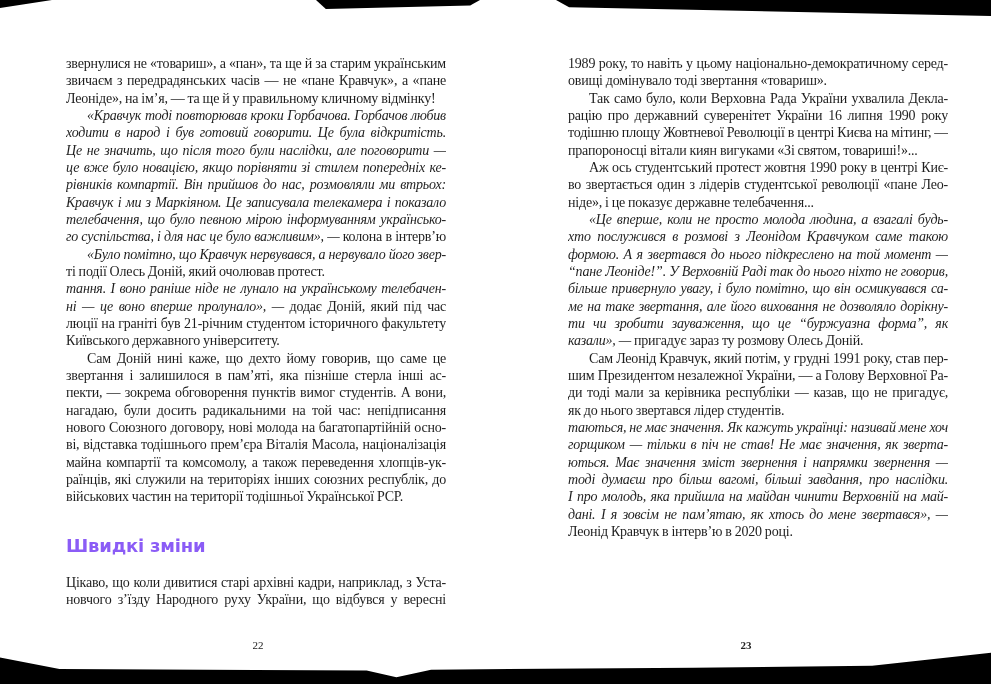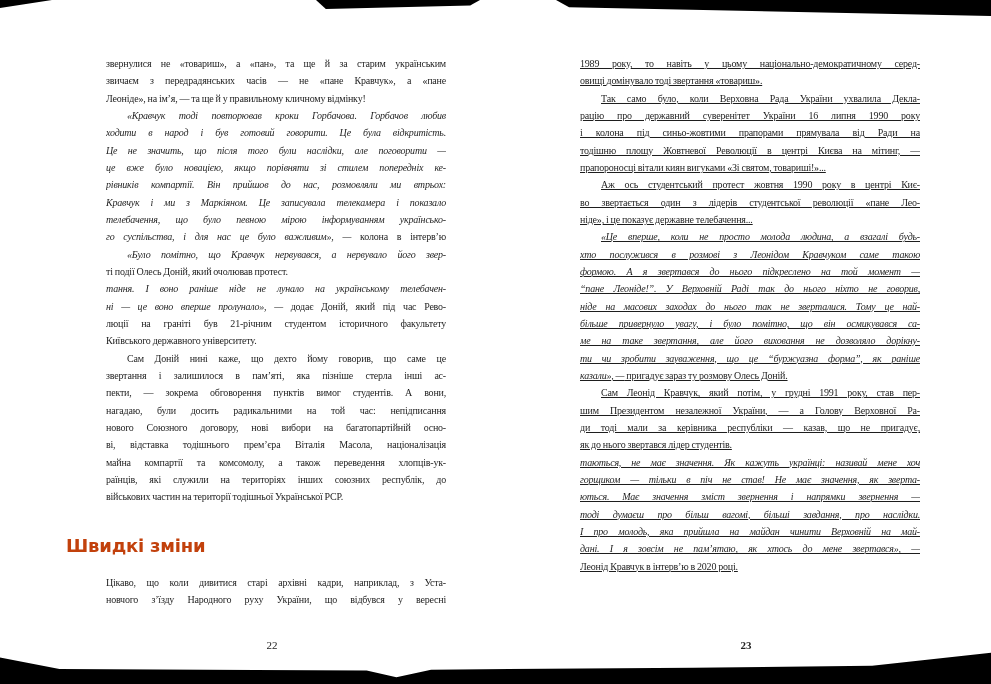--- a/index.html
+++ b/index.html
@@ -4,42 +4,42 @@
 <style>
   html,body{margin:0;padding:0;}
   body{
     width:991px;height:684px;position:relative;overflow:hidden;
     background:#ffffff;
     font-family:"Liberation Serif","DejaVu Serif",serif;
     color:#1e1e1e;
   }
   .page{position:absolute;top:55px;width:380px;}
   .page-left{left:66px;}
-  .page-right{left:540px;text-decoration:underline;}
+  .page-right{left:568px;}
   .line{
-    height:17.33px;line-height:17.33px;font-size:10px;
+    height:17.33px;line-height:17.33px;font-size:14px;
     letter-spacing:-0.2px;word-spacing:-0.3px;
     text-align:justify;text-align-last:justify;
-    overflow:hidden;white-space:normal;margin-left:40px;
+    overflow:hidden;white-space:normal;
   }
   .line.last{text-align-last:left;}
   .line.indent{text-indent:21px;}
   .it{font-style:italic;}
   .heading{
     font-family:"DejaVu Sans","Liberation Sans",sans-serif;
     font-weight:bold;font-size:18px;line-height:24px;
-    letter-spacing:-0.2px;color:#c2410c;
+    letter-spacing:-0.2px;color:#8b5cf6;
     margin:28px 0 16px 0;
   }
   .pagenum{
     position:absolute;top:638px;width:380px;text-align:center;
     font-size:11px;line-height:14px;color:#222;
     font-family:"Liberation Serif","DejaVu Serif",serif;
   }
-  .pagenum-left{left:82px;}
+  .pagenum-left{left:68px;}
   .pagenum-right{left:556px;font-weight:bold;}
   .art{position:absolute;background:#000;}
   .art-tl{left:0;top:0;width:52px;height:8px;clip-path:polygon(0 0,100% 0,0 100%);}
   .art-tm{left:316px;top:0;width:164px;height:9px;clip-path:polygon(0 0,100% 0,94% 60%,6% 100%);}
   .art-tr{left:556px;top:0;width:435px;height:16px;clip-path:polygon(0 0,100% 0,100% 100%,3% 45%);}
   .art-b{left:0;top:650px;width:991px;height:34px;
     clip-path:polygon(0 22%,6% 56%,37% 60%,40% 80%,43.5% 58%,70% 52%,88% 46%,100% 8%,100% 100%,0 100%);}
 </style>
 </head>
 <body>
@@ -59,45 +59,43 @@
     <div class="line indent"><span class="it">«Було помітно, що Кравчук нервувався, а нервувало його звер-</span></div>
     <div class="line last"><span>ті події Олесь Доній, який очолював протест.</span></div>
     <div class="line"><span class="it">тання. І воно раніше ніде не лунало на українському телебачен-</span></div>
     <div class="line"><span class="it">ні — це воно вперше пролунало», —</span><span> додає Доній, який під час Рево-</span></div>
     <div class="line"><span>люції на граніті був 21-річним студентом історичного факультету</span></div>
     <div class="line last"><span>Київського державного університету.</span></div>
     <div class="line indent"><span>Сам Доній нині каже, що дехто йому говорив, що саме це</span></div>
     <div class="line"><span>звертання і залишилося в пам’яті, яка пізніше стерла інші ас-</span></div>
     <div class="line"><span>пекти, — зокрема обговорення пунктів вимог студентів. А вони,</span></div>
     <div class="line"><span>нагадаю, були досить радикальними на той час: непідписання</span></div>
-    <div class="line"><span>нового Союзного договору, нові вибори на багатопартійній осно-</span></div>
+    <div class="line"><span>нового Союзного договору, нові молода на багатопартійній осно-</span></div>
     <div class="line"><span>ві, відставка тодішнього прем’єра Віталія Масола, націоналізація</span></div>
     <div class="line"><span>майна компартії та комсомолу, а також переведення хлопців-ук-</span></div>
     <div class="line"><span>раїнців, які служили на територіях інших союзних республік, до</span></div>
     <div class="line last"><span>військових частин на території тодішньої Української РСР.</span></div>
     <div class="heading">Швидкі зміни</div>
     <div class="line"><span>Цікаво, що коли дивитися старі архівні кадри, наприклад, з Уста-</span></div>
     <div class="line"><span>новчого з’їзду Народного руху України, що відбувся у вересні</span></div>
   </div>
 <div class="page page-right">
     <div class="line"><span>1989 року, то навіть у цьому національно-демократичному серед-</span></div>
     <div class="line last"><span>овищі домінувало тоді звертання «товариш».</span></div>
     <div class="line indent"><span>Так само було, коли Верховна Рада України ухвалила Декла-</span></div>
     <div class="line"><span>рацію про державний суверенітет України 16 липня 1990 року</span></div>
-    <div class="line"><span>і колона під синьо-жовтими прапорами прямувала від Ради на</span></div>
     <div class="line"><span>тодішню площу Жовтневої Революції в центрі Києва на мітинг, —</span></div>
     <div class="line last"><span>прапороносці вітали киян вигуками «Зі святом, товариші!»...</span></div>
     <div class="line indent"><span>Аж ось студентський протест жовтня 1990 року в центрі Киє-</span></div>
     <div class="line"><span>во звертається один з лідерів студентської революції «пане Лео-</span></div>
     <div class="line last"><span>ніде», і це показує державне телебачення...</span></div>
     <div class="line indent"><span class="it">«Це вперше, коли не просто молода людина, а взагалі будь-</span></div>
     <div class="line"><span class="it">хто послужився в розмові з Леонідом Кравчуком саме такою</span></div>
     <div class="line"><span class="it">формою. А я звертався до нього підкреслено на той момент —</span></div>
     <div class="line"><span class="it">“пане Леоніде!”. У Верховній Раді так до нього ніхто не говорив,</span></div>
-    <div class="line"><span class="it">ніде на масових заходах до нього так не зверталися. Тому це най-</span></div>
     <div class="line"><span class="it">більше привернуло увагу, і було помітно, що він осмикувався са-</span></div>
     <div class="line"><span class="it">ме на таке звертання, але його виховання не дозволяло дорікну-</span></div>
     <div class="line"><span class="it">ти чи зробити зауваження, що це “буржуазна форма”, як раніше</span></div>
     <div class="line last"><span class="it">казали», —</span><span> пригадує зараз ту розмову Олесь Доній.</span></div>
     <div class="line indent"><span>Сам Леонід Кравчук, який потім, у грудні 1991 року, став пер-</span></div>
     <div class="line"><span>шим Президентом незалежної України, — а Голову Верховної Ра-</span></div>
     <div class="line"><span>ди тоді мали за керівника республіки — казав, що не пригадує,</span></div>
     <div class="line last"><span>як до нього звертався лідер студентів.</span></div>
     <div class="line"><span class="it">таються, не має значення. Як кажуть українці: називай мене хоч</span></div>
     <div class="line"><span class="it">горщиком — тільки в піч не став! Не має значення, як зверта-</span></div>

